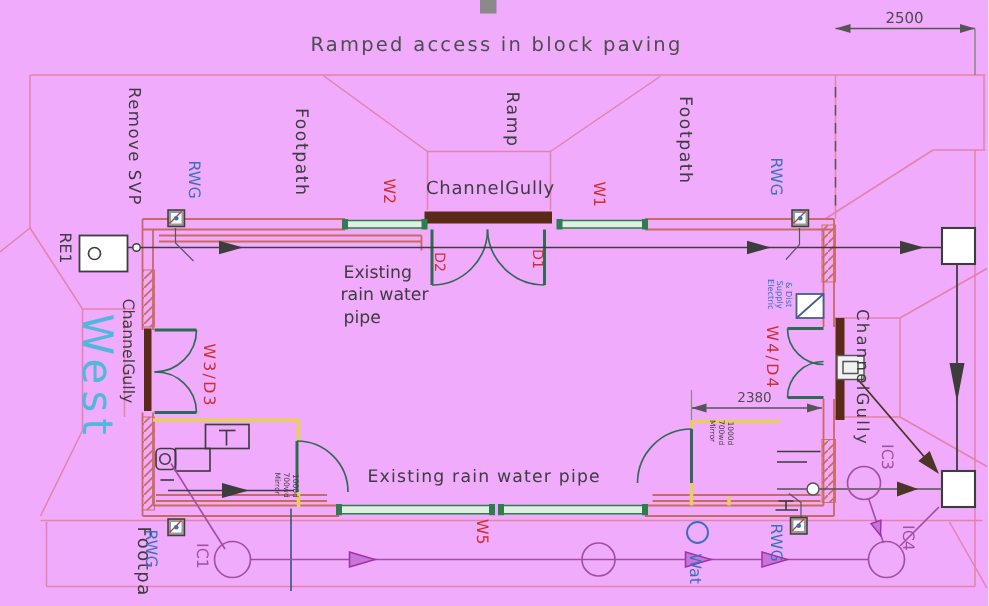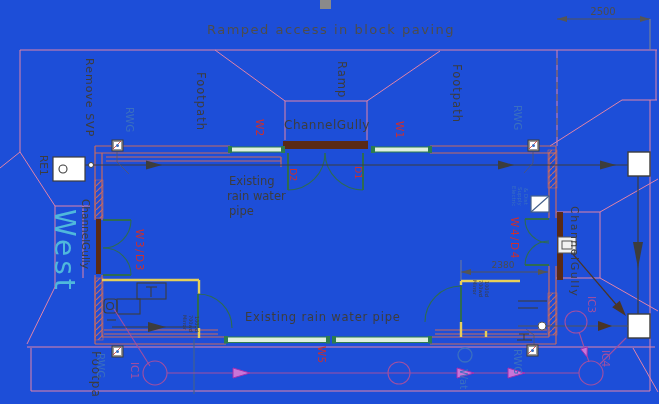--- a/index.html
+++ b/index.html
@@ -1,16 +1,16 @@
 <!DOCTYPE html>
 <html><head>
 <meta charset="utf-8">
 <style>
   html,body{margin:0;padding:0;background:#fff;}
-  .stage{position:relative;width:659px;height:404px;background:#1d4ed8;overflow:hidden;
+  .stage{position:relative;width:659px;height:404px;background:#f0abfc;overflow:hidden;
          font-family:"DejaVu Sans","Liberation Sans",sans-serif;}
   svg{position:absolute;left:0;top:0;}
   text{font-family:"DejaVu Sans","Liberation Sans",sans-serif;}
 </style>
 </head>
 <body>
 
 <div class="stage">
 <svg width="659" height="404" viewBox="0 0 659 404">
   <defs>

